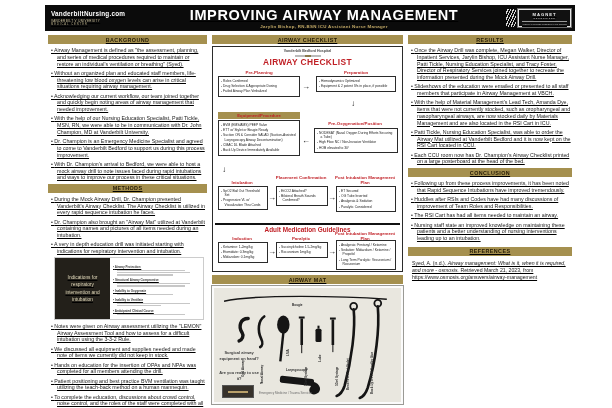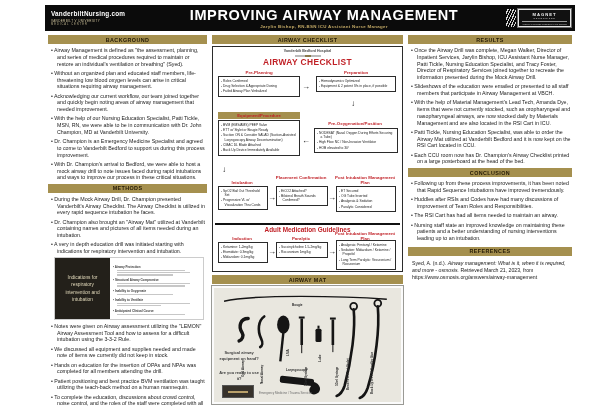--- a/index.html
+++ b/index.html
@@ -1,17 +1,17 @@
 <!DOCTYPE html>
 <html><head>
 <meta charset="utf-8">
 <style>
   html,body{margin:0;padding:0;background:#ffffff;}
   body{width:612px;height:408px;font-family:"Liberation Sans",sans-serif;position:relative;overflow:hidden;}
-  .poster{position:absolute;left:45px;top:5px;width:530px;height:399px;background:#fff;display:flex;flex-direction:column;}
+  .poster{position:absolute;left:45px;top:5px;width:530px;height:399px;background:#fff;display:flex;flex-direction:column;text-decoration:underline;}
   
   .top{background:#0b0b0b;height:26px;display:flex;align-items:center;position:relative;flex:none;}
   .brand{width:100px;padding-left:6px;color:#fff;}
   .brand .site{font-size:6.4px;font-weight:bold;letter-spacing:.2px;}
   .brand .vu1{font-size:3px;color:#cfc49e;margin-top:1.5px;letter-spacing:.4px;}
   .brand .vu2{font-size:2.6px;color:#bdb28c;letter-spacing:1px;margin-top:.5px;}
   .title-wrap{flex:1;text-align:center;color:#fff;}
   .title-wrap h1{margin:0;font-size:14.5px;letter-spacing:.6px;font-weight:bold;}
   .title-wrap .author{font-size:4.4px;font-weight:bold;color:#c5ab67;margin-top:1px;letter-spacing:.3px;}
   .magnet{width:78px;height:100%;display:flex;align-items:center;justify-content:flex-end;padding-right:4px;box-sizing:border-box;}

